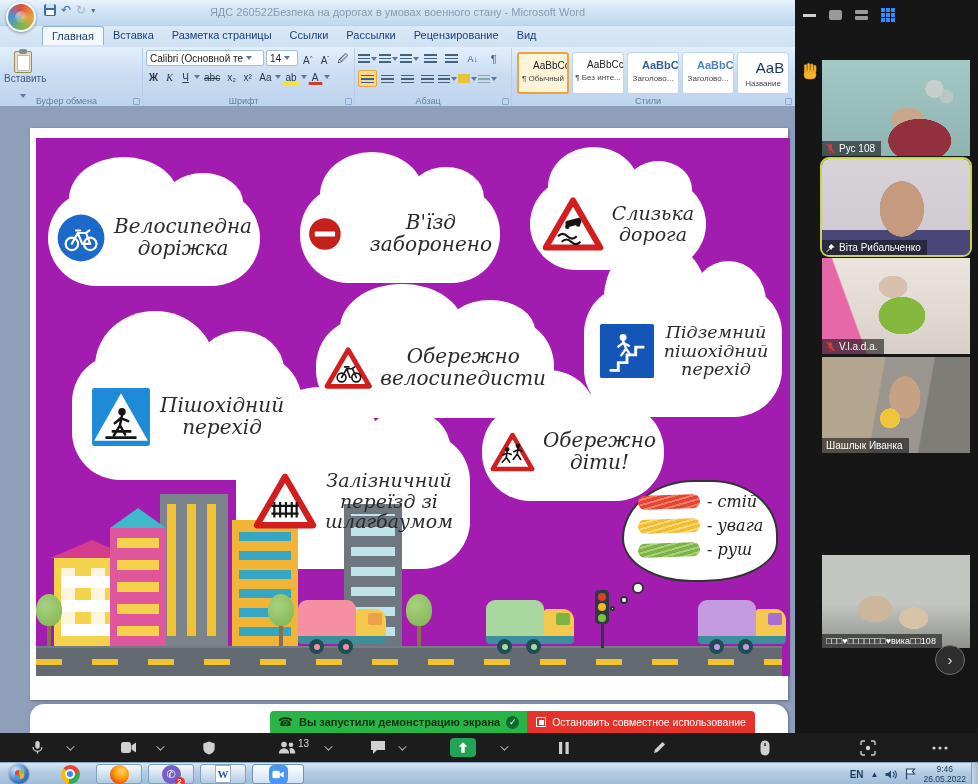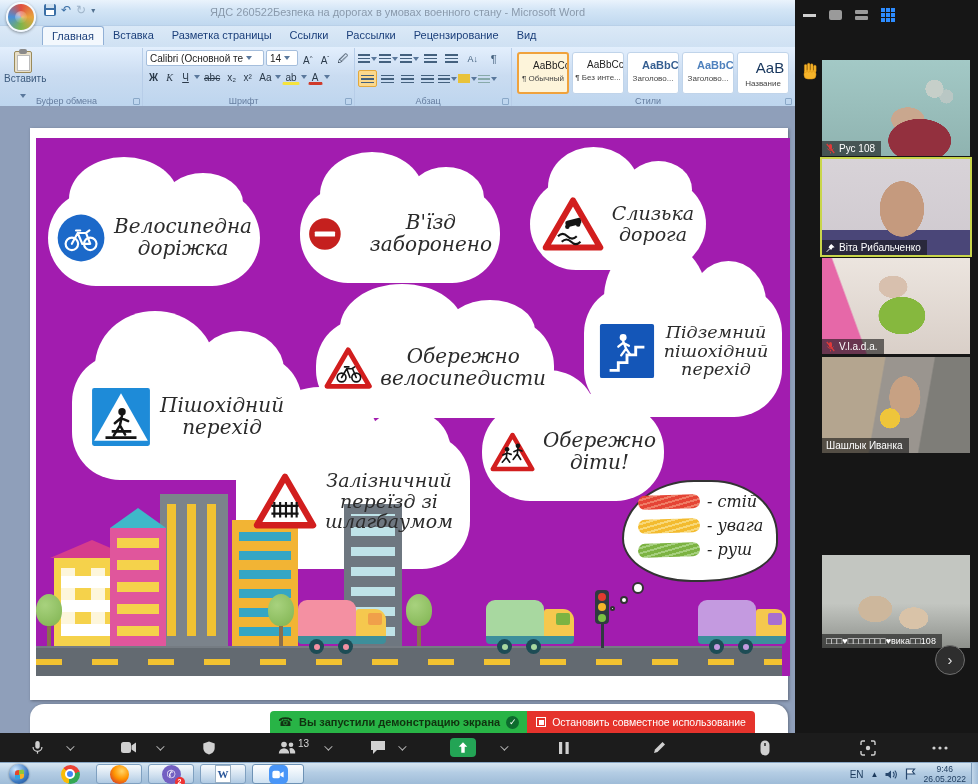--- a/index.html
+++ b/index.html
@@ -123,21 +123,21 @@
 
   
   .strip { position:absolute; left:795px; top:0; width:183px; height:733px; background:#161616; z-index:4; }
   .strip-controls { position:absolute; left:8px; top:8px; display:flex; gap:13px; align-items:center; }
   .ic-min { width:13px; height:3px; background:#cfcfcf; }
   .ic-spk { width:13px; height:10px; background:#9a9a9a; border-radius:2px; }
   .ic-gal { width:13px; height:10px; display:flex; flex-direction:column; justify-content:space-between; }
   .ic-gal i { height:4px; background:#9a9a9a; border-radius:1px; display:block; }
   .grid9 { position:relative; width:4px; height:4px; background:#2d8cff; color:#2d8cff; box-shadow:5px 0,10px 0,0 5px,5px 5px,10px 5px,0 10px,5px 10px,10px 10px; margin-right:10px; margin-bottom:10px; }
   .tile { position:absolute; left:27px; width:148px; height:96px; background:#333; overflow:hidden; }
-  .tile.hl { outline:2px solid #c9d64a; }
+  .tile.hl { outline:2px solid #c9d64a;border-radius:7px; }
   .vfeed { position:absolute; inset:0; }
   .v1 { background:radial-gradient(circle 9px at 76% 30%, #c6cfc9 0 100%, transparent 101%),radial-gradient(circle 7px at 84% 38%, #b9c7c4 0 100%, transparent 101%),radial-gradient(ellipse 52px 36px at 66% 84%, #93303e 0 60%, transparent 61%),radial-gradient(ellipse 30px 22px at 58% 62%, #c9a78e 0 55%, transparent 56%),linear-gradient(180deg,#a3c9c6,#8fb3b0); }
   .v2 { background:radial-gradient(ellipse 40px 50px at 54% 52%, #c59a7e 0 55%, transparent 56%),linear-gradient(0deg,#4a4678 0 26%, transparent 26%),linear-gradient(180deg,#d8d3d8,#cfc9cf); }
   .v3 { background:radial-gradient(ellipse 40px 32px at 54% 60%, #86b83e 0 58%, transparent 59%),radial-gradient(ellipse 26px 20px at 48% 30%, #d8c0ae 0 55%, transparent 56%),linear-gradient(70deg,#e668a8 0 24%, transparent 25%),linear-gradient(180deg,#ece5df,#d9cfc8); }
   .v4 { background:radial-gradient(circle 10px at 46% 64%, #eec53b 0 100%, transparent 101%),radial-gradient(ellipse 28px 38px at 56% 42%, #c7a183 0 55%, transparent 56%),linear-gradient(100deg,#b4a58f 0 38%,#9a958f 39% 68%,#7e7d78 69%); }
   .v5 { background:radial-gradient(ellipse 46px 38px at 45% 58%, #cbbfae 0 60%, transparent 61%),linear-gradient(180deg,#3c4038 0 28%,#6f7d6a 29%); }
   .v6 { background:radial-gradient(ellipse 24px 18px at 62% 68%, #d9c3a8 0 60%, transparent 61%),radial-gradient(ellipse 28px 22px at 36% 58%, #cdb79c 0 60%, transparent 61%),linear-gradient(180deg,#c3c6c1 0 52%,#8e918c); }
   .nametag { position:absolute; left:0; bottom:0; max-width:100%; display:flex; align-items:center; gap:4px; background:rgba(20,20,20,.6); color:#fff; font-size:10px; padding:2px 6px 2px 4px; white-space:nowrap; overflow:hidden; }
   .hand-badge { position:absolute; left:5px; top:62px; z-index:5; }
   .next-btn { position:absolute; left:140px; top:645px; width:30px; height:30px; border-radius:50%; background:#2e2e2e; border:1px solid #6e6e6e; color:#e8e8e8; font-size:15px; text-align:center; line-height:28px; }
@@ -158,21 +158,21 @@
   .orb { width:20px; height:20px; border-radius:50%; background:radial-gradient(circle at 32% 28%, #cfe8ff, #3d7ac2 60%, #1e4a8a); display:flex; align-items:center; justify-content:center; box-shadow:0 0 2px rgba(0,0,0,.5); }
   .orb i { width:9px; height:9px; border-radius:2px; transform:skewY(-8deg); background:conic-gradient(#8cc63e 0 25%, #f8b322 25% 50%, #30a3e0 50% 75%, #e4452c 75%); }
   .chrome-ic { width:19px; height:19px; border-radius:50%; background:conic-gradient(from -45deg, #ea4335 0 33%, #34a853 33% 66%, #fbbc05 66%); position:relative; }
   .chrome-ic::after { content:""; position:absolute; inset:4.5px; border-radius:50%; background:#4285f4; border:2px solid #fff; }
   .ffx-ic { width:19px; height:19px; border-radius:50%; background:radial-gradient(circle at 62% 32%, #ffd567, #ff9500 45%, #e3581c 72%, #b5301a); }
   .viber-ic { position:relative; width:19px; height:19px; border-radius:50%; background:#7360c2; color:#fff; font-size:11px; text-align:center; line-height:18px; }
   .badge { position:absolute; right:-4px; bottom:-3px; width:10px; height:10px; border-radius:50%; background:#e33; color:#fff; font-size:7px; line-height:10px; text-align:center; font-weight:bold; }
   .word-ic { width:16px; height:18px; background:#fff; border:1px solid #9ab0c4; position:relative; font-family:"Liberation Serif",serif; color:#2b579a; font-weight:bold; font-size:11px; text-align:center; line-height:17px; }
   .zoom-ic { width:19px; height:19px; border-radius:5px; background:#4996f8; display:flex; align-items:center; justify-content:center; }
   .tray { position:absolute; right:10px; top:0; height:22px; display:flex; align-items:center; gap:7px; color:#1c3a5c; }
-  .tray .lang { font-size:10px; font-weight:normal; }
+  .tray .lang { font-size:10px; font-weight:bold; }
   .tray .uparr { font-size:8px; }
   .clock { font-size:8.5px; line-height:1.2; text-align:center; }
   .showdesk { position:absolute; right:0; top:0; width:7px; height:22px; background:linear-gradient(90deg,#c4d8ea,#9fbcd8); border-left:1px solid #7e9cba; }
 </style>
 </head>
 <body>
 
 <div class="word">
   <div class="titlebar">
     <div class="office-orb">

